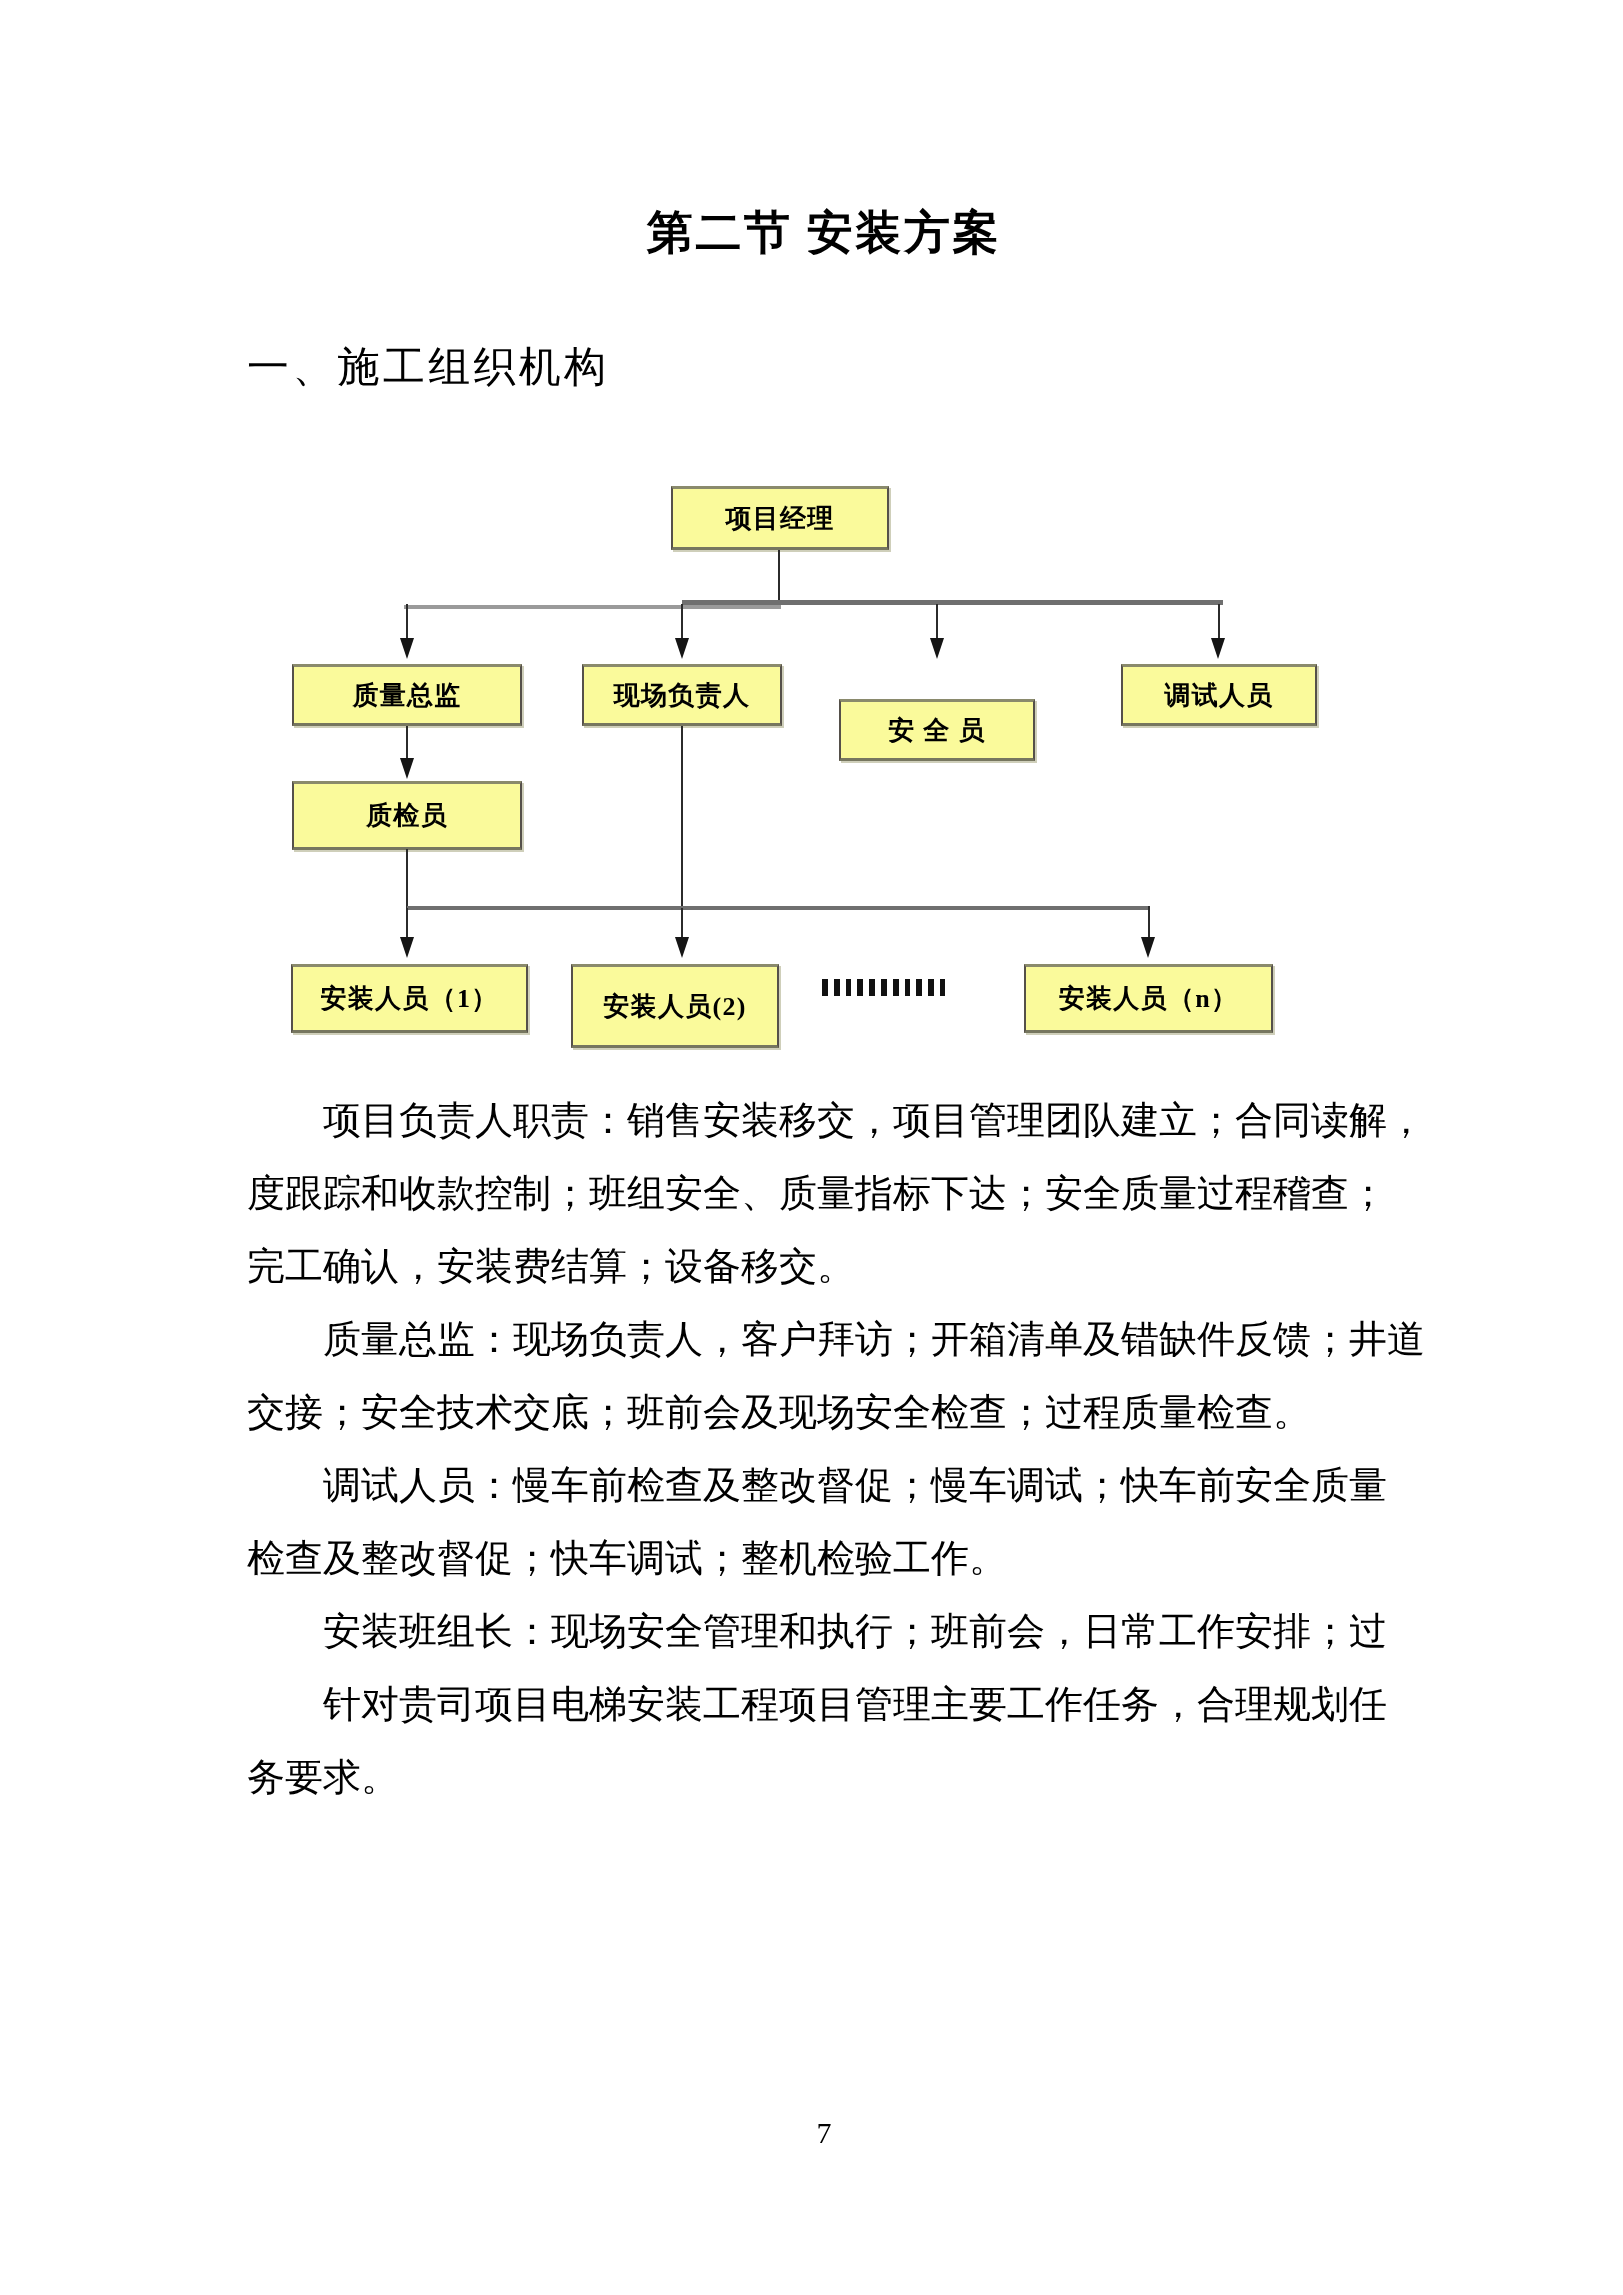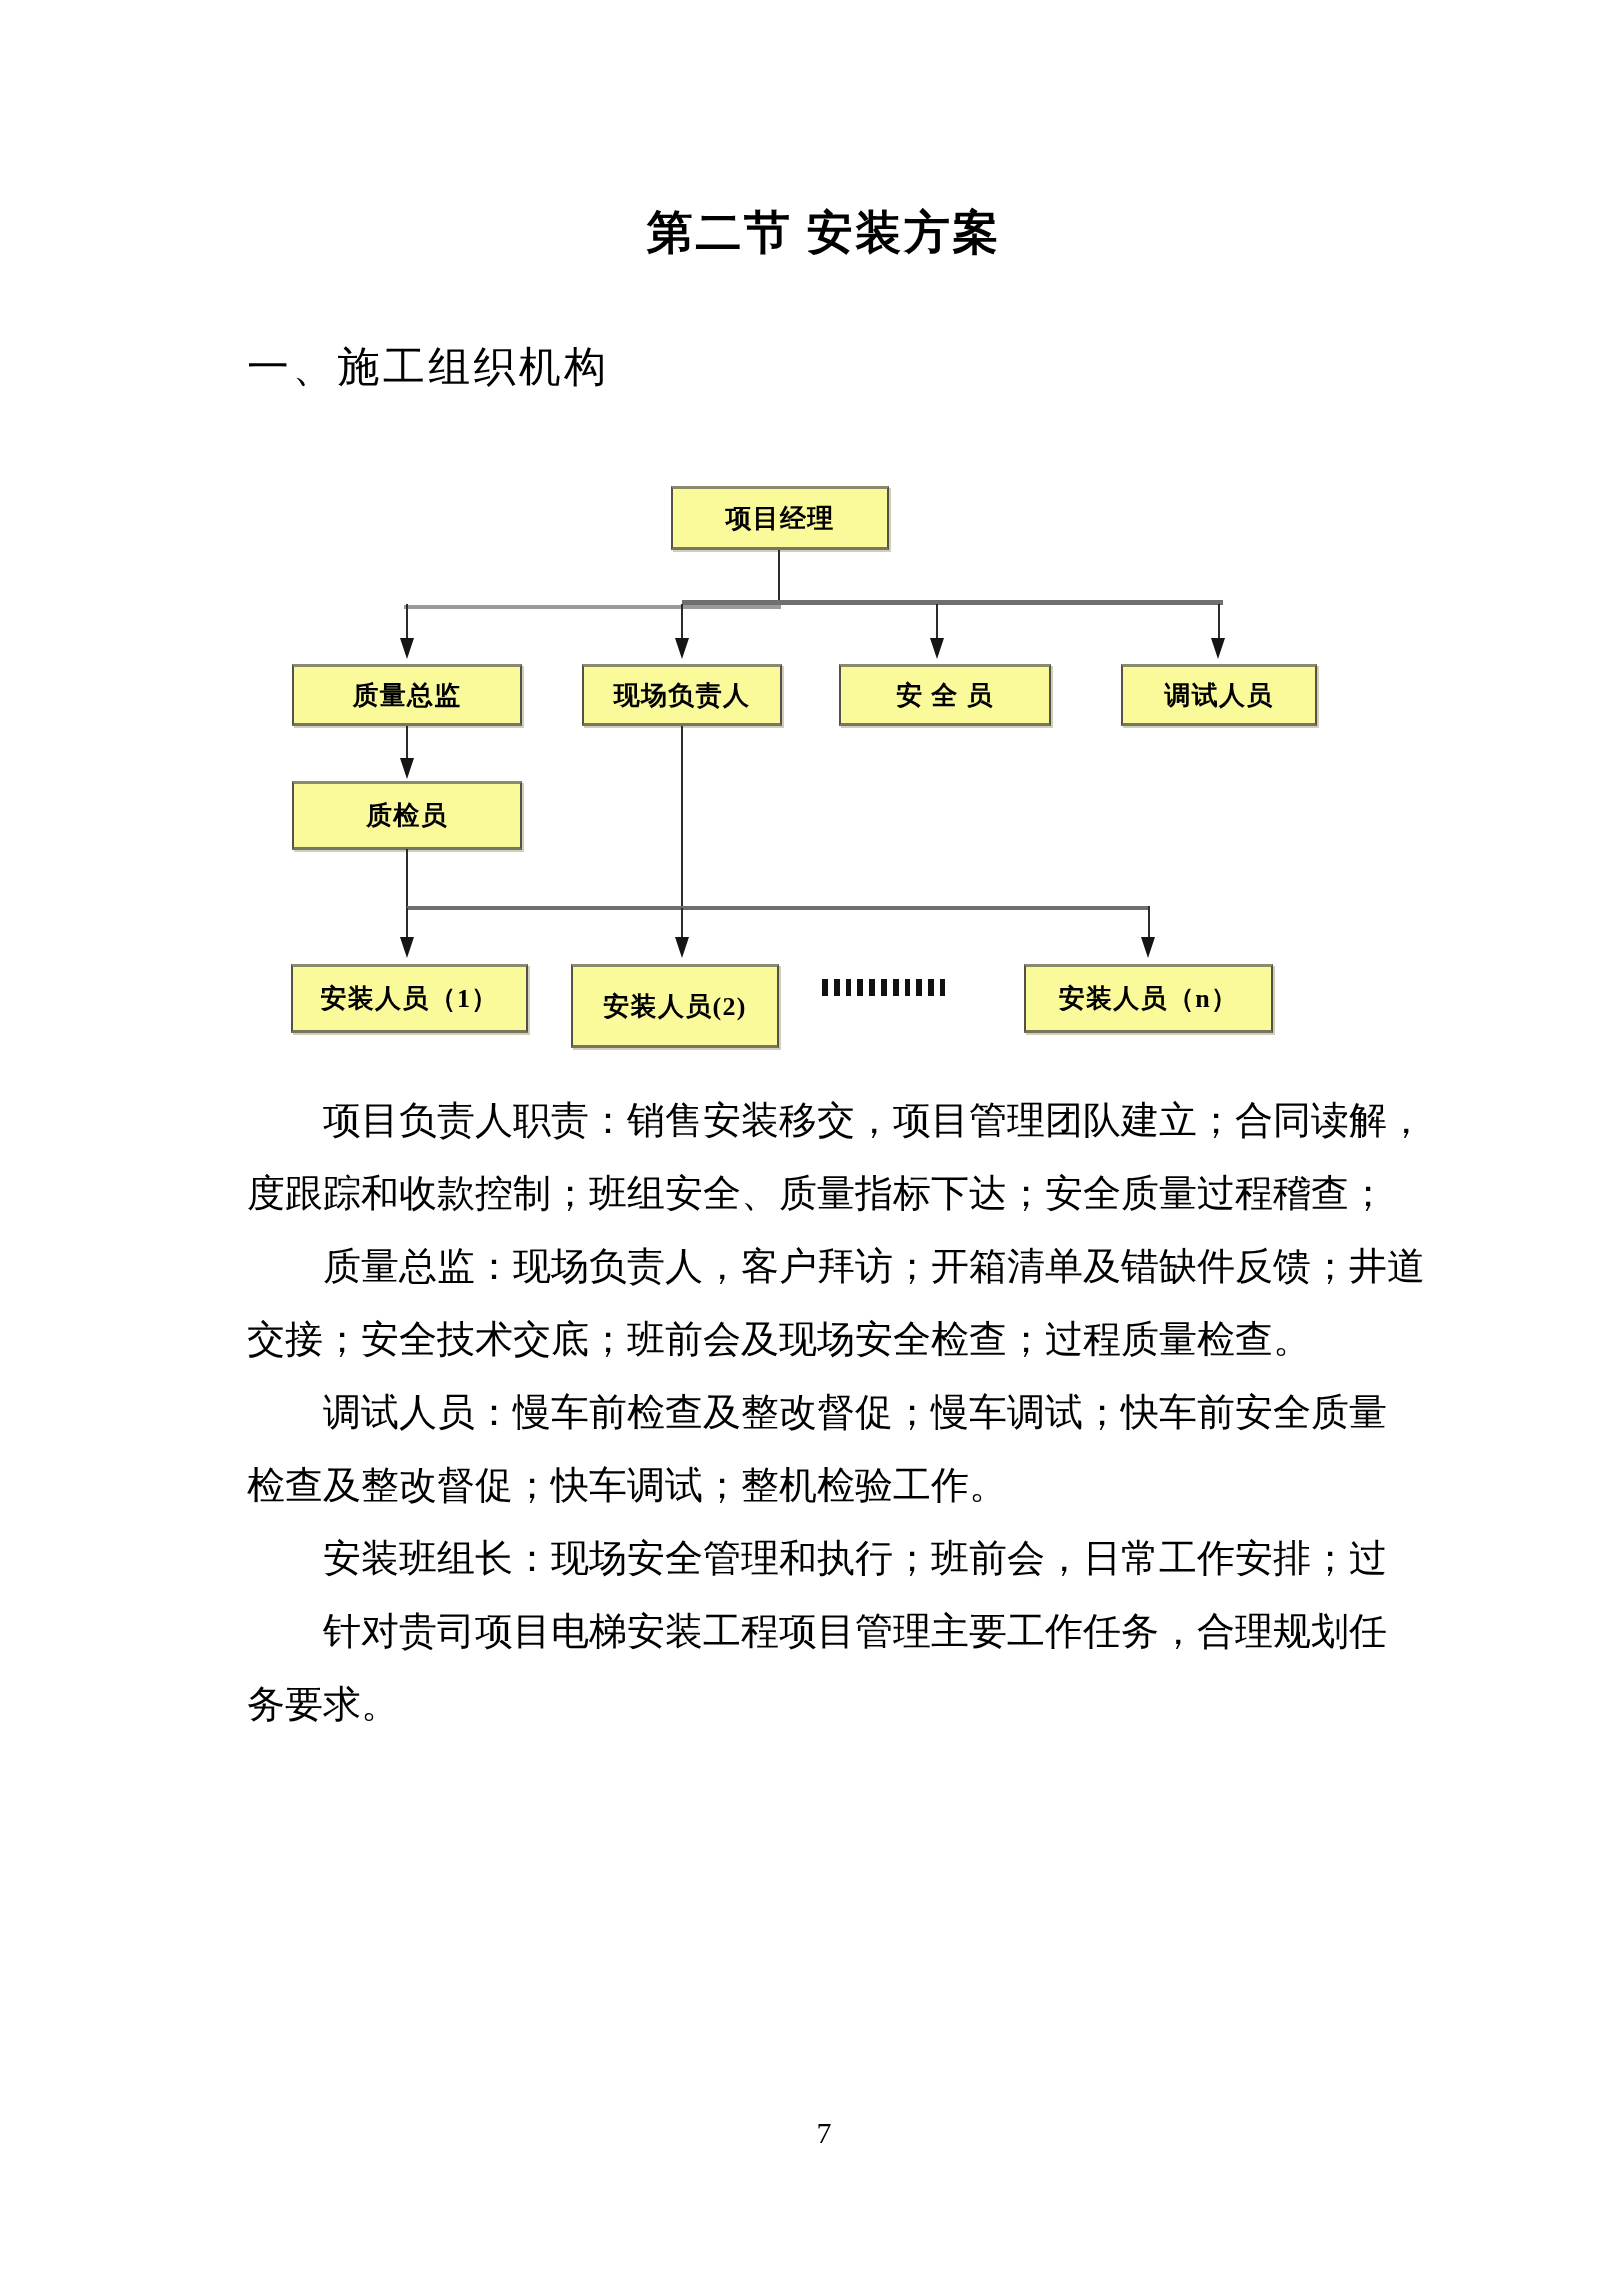--- a/index.html
+++ b/index.html
@@ -90,21 +90,21 @@
 
     <div class="vline" style="left:1218px;top:604px;height:37px;"></div>
     <div class="arrowhead" style="left:1211px;top:638px;"></div>
 
     <div class="node" style="left:292px;top:664px;width:230px;height:62px;align-items:center;">
       <span>质量总监</span>
     </div>
     <div class="node" style="left:582px;top:664px;width:200px;height:62px;">
       <span>现场负责人</span>
     </div>
-    <div class="node" style="left:839px;top:664px;width:212px;height:62px;">
+    <div class="node" style="left:839px;top:699px;width:196px;height:62px;">
       <span>安 全 员</span>
     </div>
     <div class="node" style="left:1121px;top:664px;width:196px;height:62px;">
       <span>调试人员</span>
     </div>
 
     <div class="vline" style="left:406px;top:726px;height:33px;"></div>
     <div class="arrowhead" style="left:400px;top:758px;"></div>
 
     <div class="node" style="left:292px;top:781px;width:230px;height:69px;">
@@ -133,20 +133,21 @@
     <div class="dots" aria-label="…………"></div>
     <div class="node" style="left:1024px;top:964px;width:249px;height:69px;">
       <span>安装人员（n）</span>
     </div>
   </div>
 
   <div class="body-text">
 
   <div class="line indent">项目负责人职责：销售安装移交，项目管理团队建立；合同读解，</div>
       <div class="line">度跟踪和收款控制；班组安全、质量指标下达；安全质量过程稽查；</div>
+      <div class="line">完工确认，安装费结算；设备移交。</div>
       <div class="line indent">质量总监：现场负责人，客户拜访；开箱清单及错缺件反馈；井道</div>
       <div class="line">交接；安全技术交底；班前会及现场安全检查；过程质量检查。</div>
       <div class="line indent">调试人员：慢车前检查及整改督促；慢车调试；快车前安全质量</div>
       <div class="line">检查及整改督促；快车调试；整机检验工作。</div>
       <div class="line indent">安装班组长：现场安全管理和执行；班前会，日常工作安排；过</div>
       <div class="line indent">针对贵司项目电梯安装工程项目管理主要工作任务，合理规划任</div>
       <div class="line">务要求。</div>
     </div>
 
   <div class="page-number">7</div>

